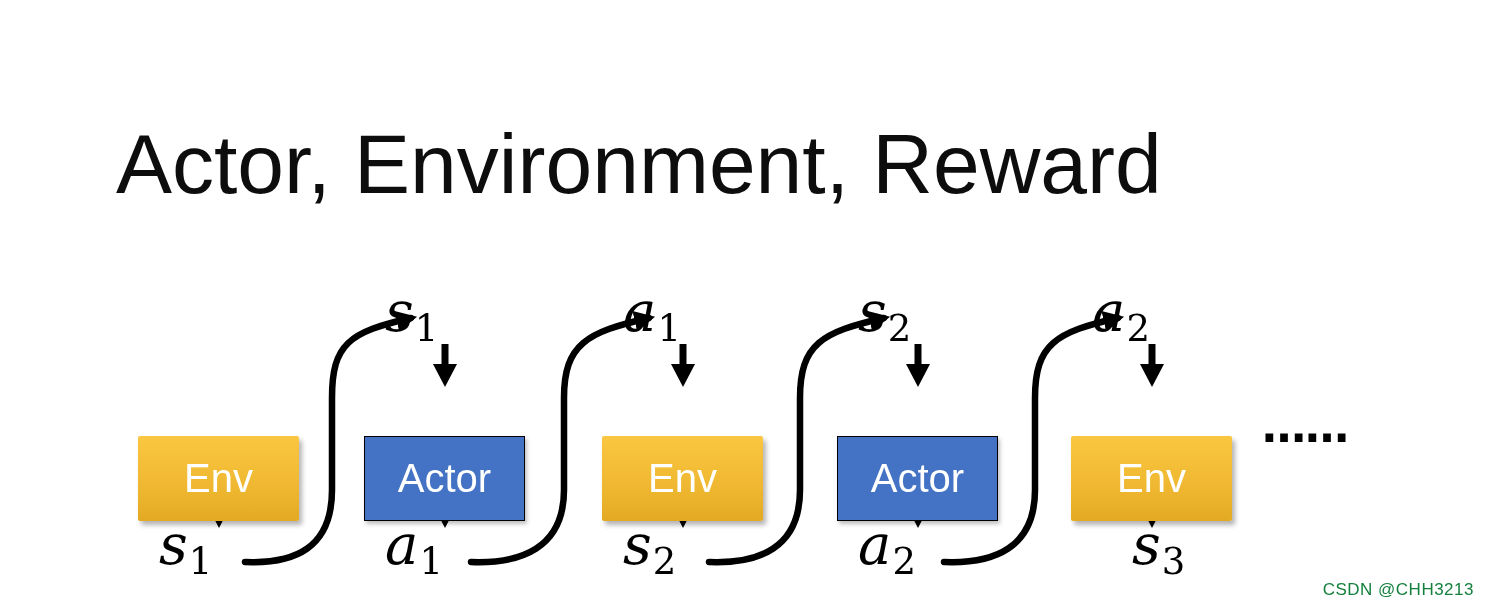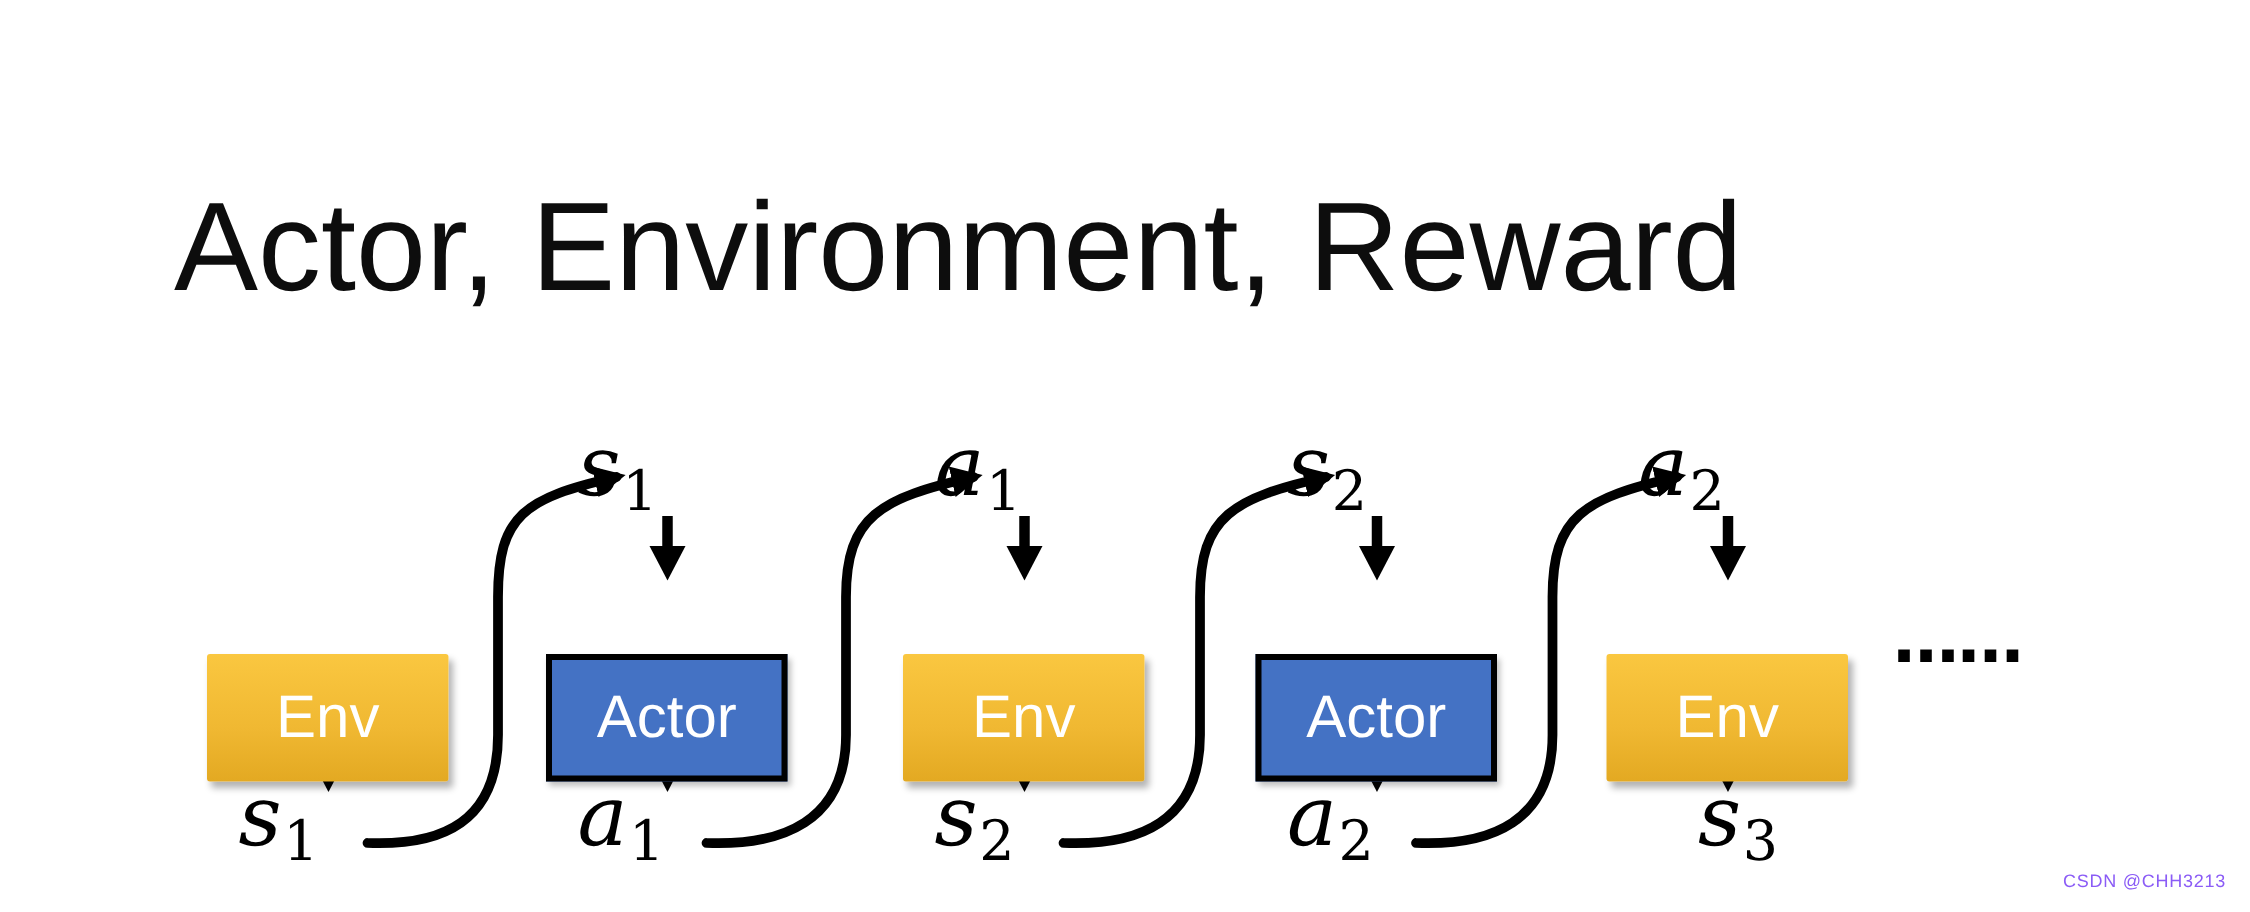--- a/index.html
+++ b/index.html
@@ -39,21 +39,21 @@
     box-sizing: border-box;
     margin-top: 48px;
   }
   .box.env {
     background: linear-gradient(180deg, #FAC740 0%, #F0B832 58%, #E3A922 100%);
     box-shadow: 3px 4px 5px rgba(0,0,0,0.30);
     border-radius: 2px;
   }
   .box.actor {
     background: #4472C4;
-    border: 4px solid #000000;
+    border: 1px solid #000000;
     box-shadow: 2px 3px 4px rgba(0,0,0,0.25);
   }
   .box .box-label {
     color: #ffffff;
     font-size: 40px;
     line-height: 1;
     padding-bottom: 2px;
   }
   
   .mlabel {
@@ -93,24 +93,24 @@
     font-size: 44px;
     line-height: 1;
     font-weight: 900;
     letter-spacing: -1px;
     color: #000;
     font-family: "DejaVu Sans", sans-serif;
   }
   
   .watermark {
     position: absolute;
-    right: 16px;
+    right: 26px;
     top: 580px;
-    font-size: 12px;
-    color: #8b5cf6;
+    font-size: 17px;
+    color: #15803d;
     letter-spacing: 0.5px;
   }
 </style>
 </head>
 <body>
 
 <div id="slide">
 
   <div class="title">Actor, Environment, Reward</div>
 

